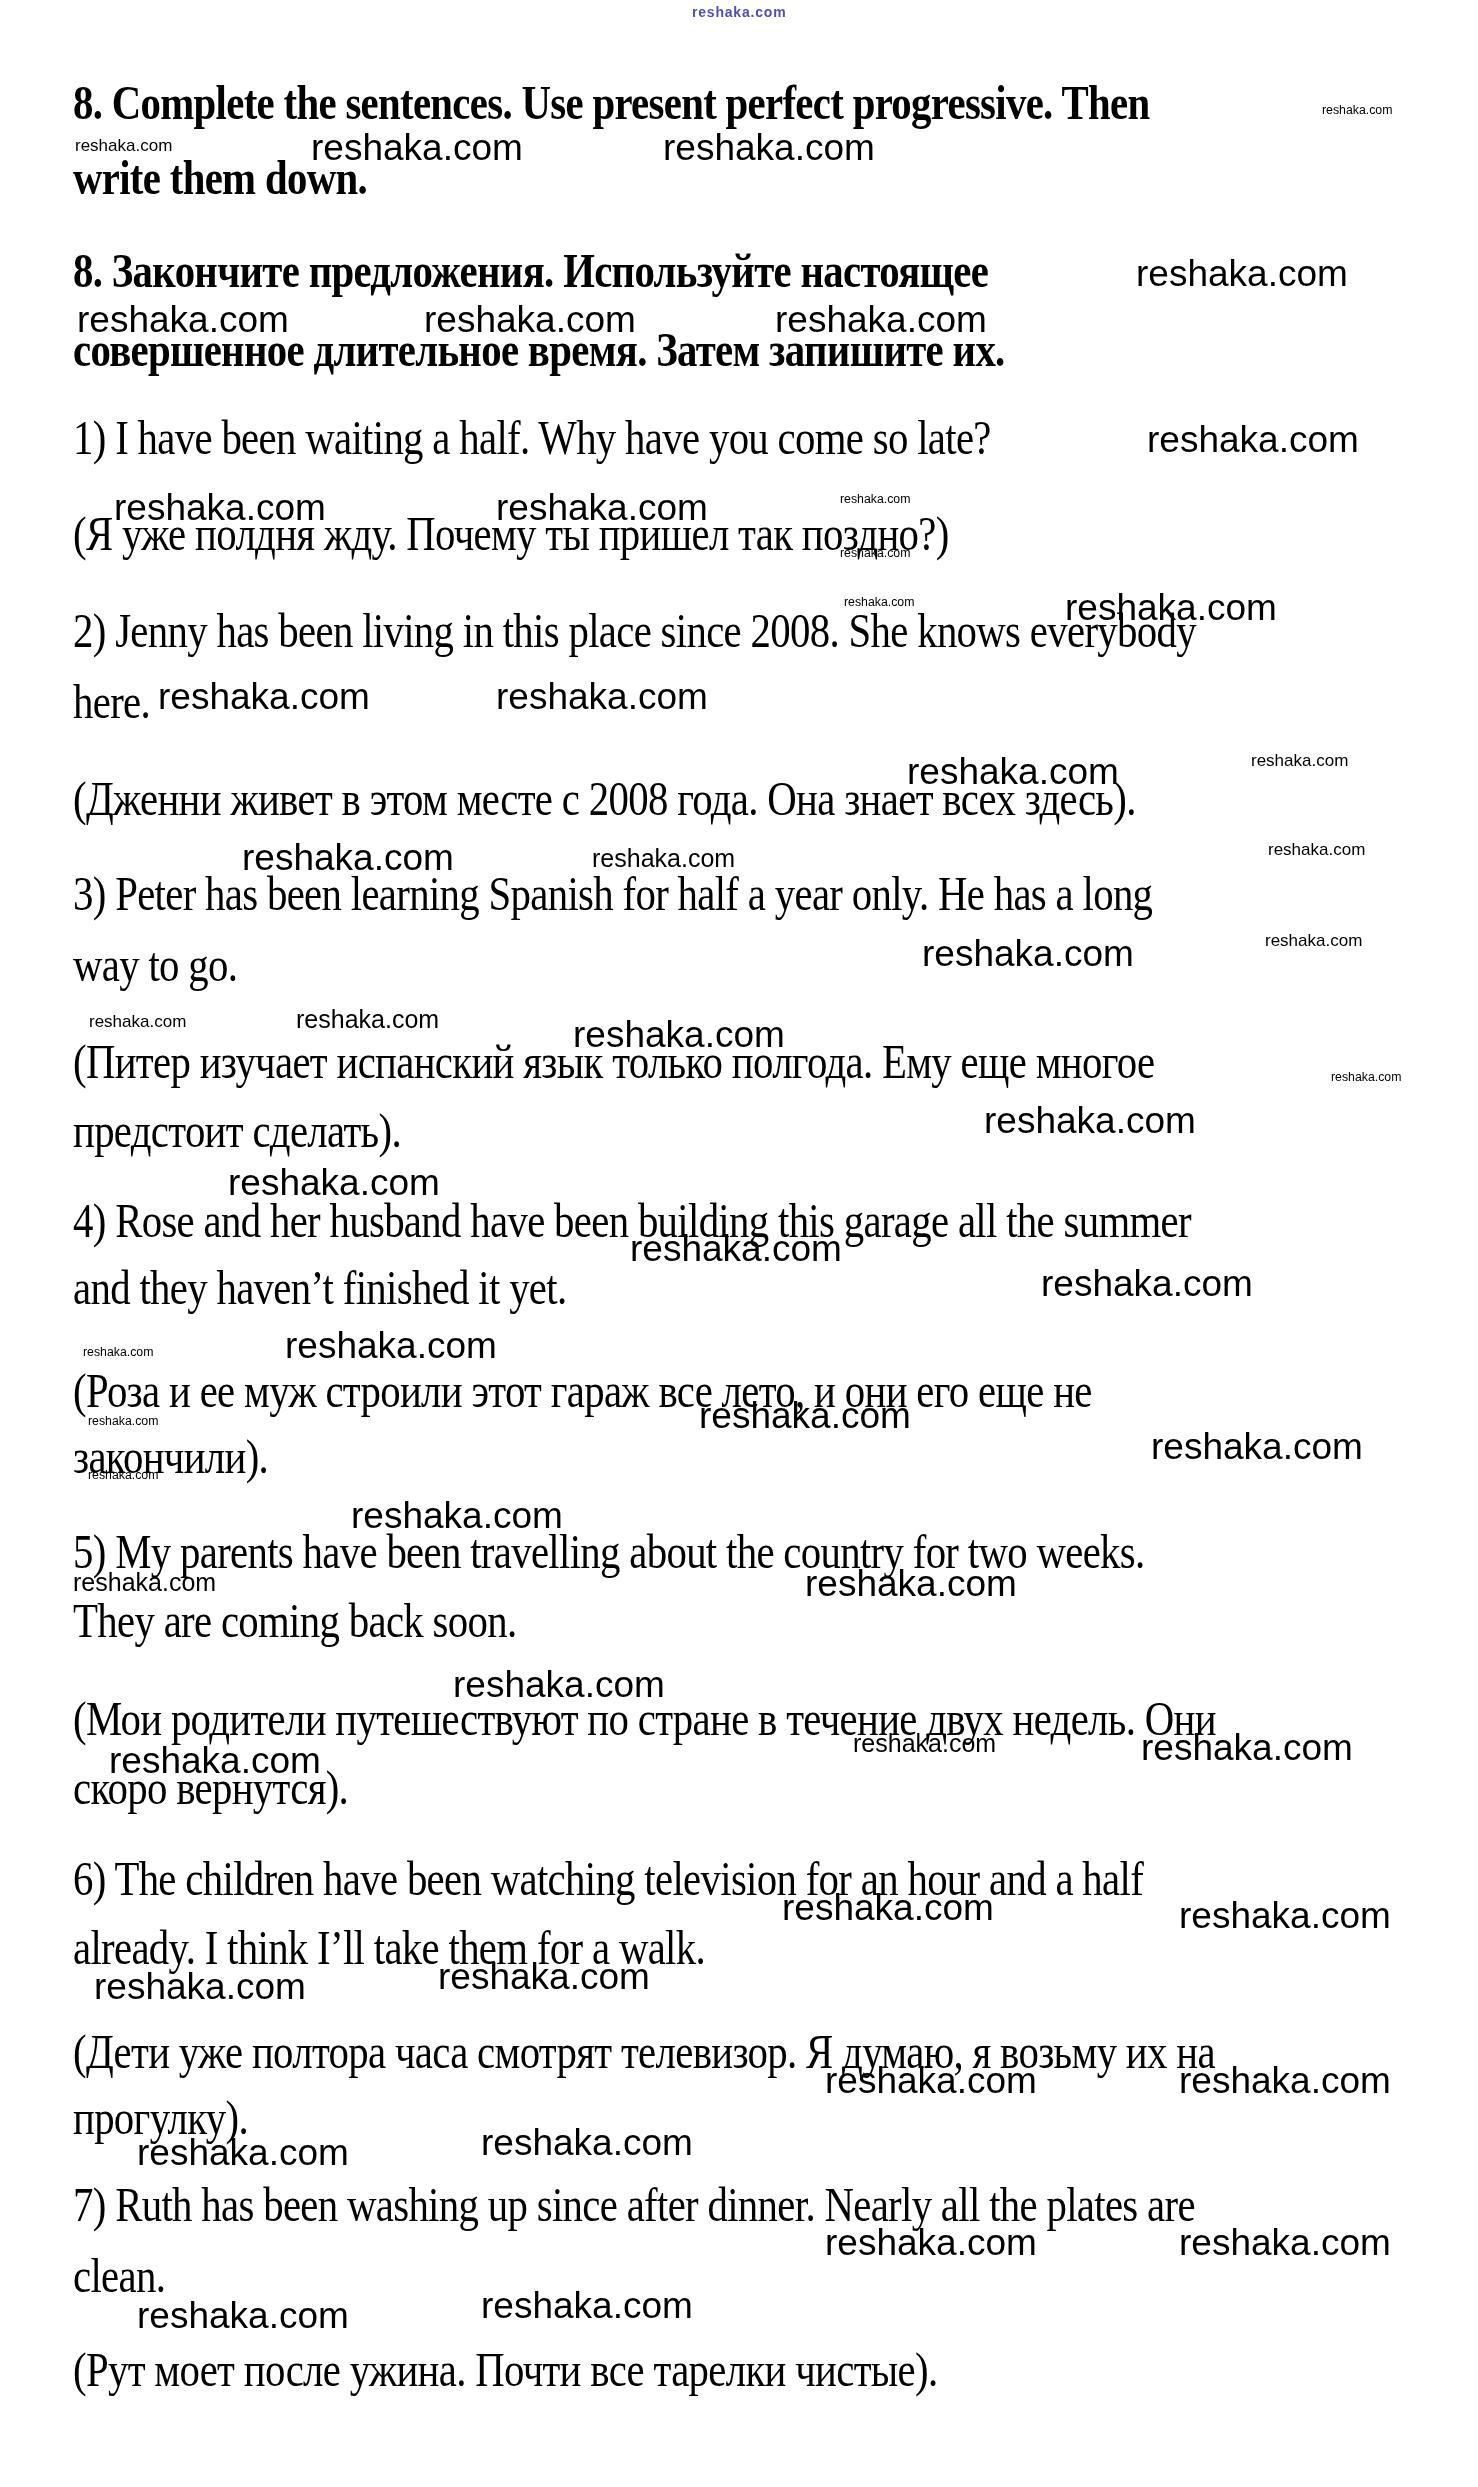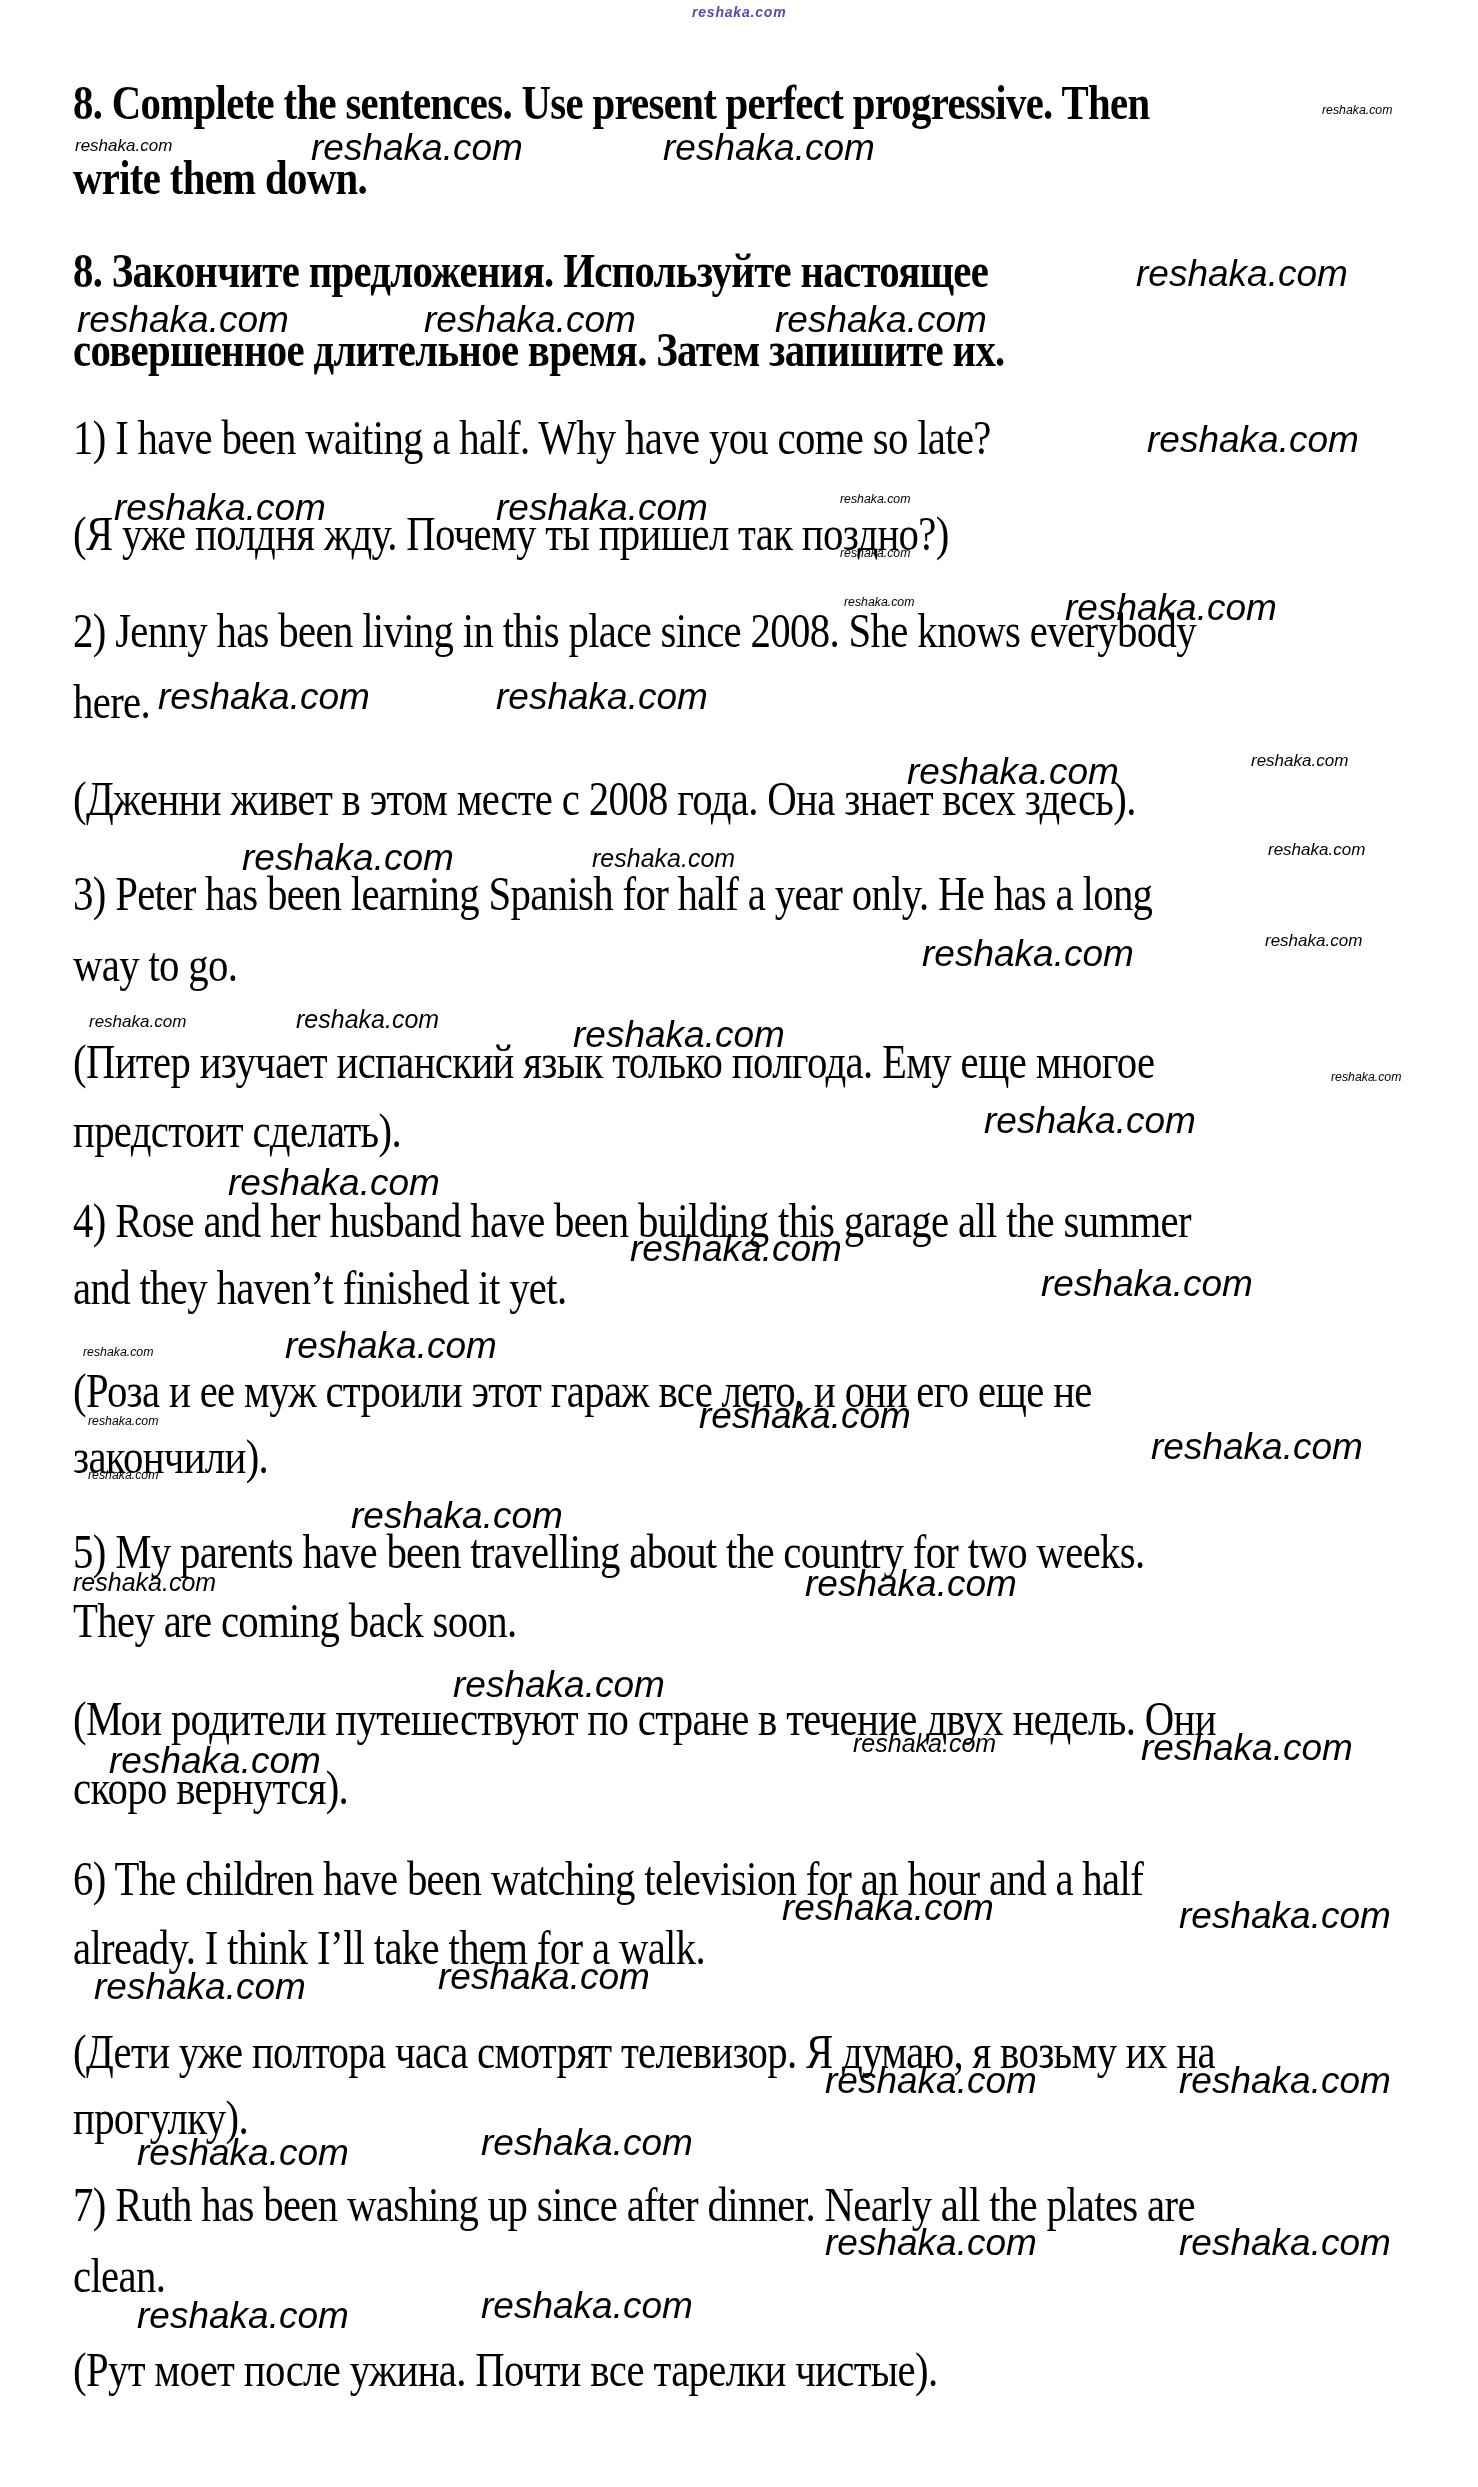--- a/index.html
+++ b/index.html
@@ -24,21 +24,20 @@
     color: #000000;
   }
   .ln.bold { font-weight: bold; }
   
   .wm {
     position: absolute;
     white-space: nowrap;
     font-family: "Liberation Sans", sans-serif;
     line-height: 1;
     color: #000000;
-    font-style: italic;
   }
   .wm.xl { font-size: 37px; }
   .wm.md { font-size: 25px; }
   .wm.sm { font-size: 17px; }
   .wm.xs { font-size: 12.3px; }
   .wm.blue {
     font-size: 14px;
     color: #2f2fa6;
     font-weight: bold;
     opacity: 0.85;

